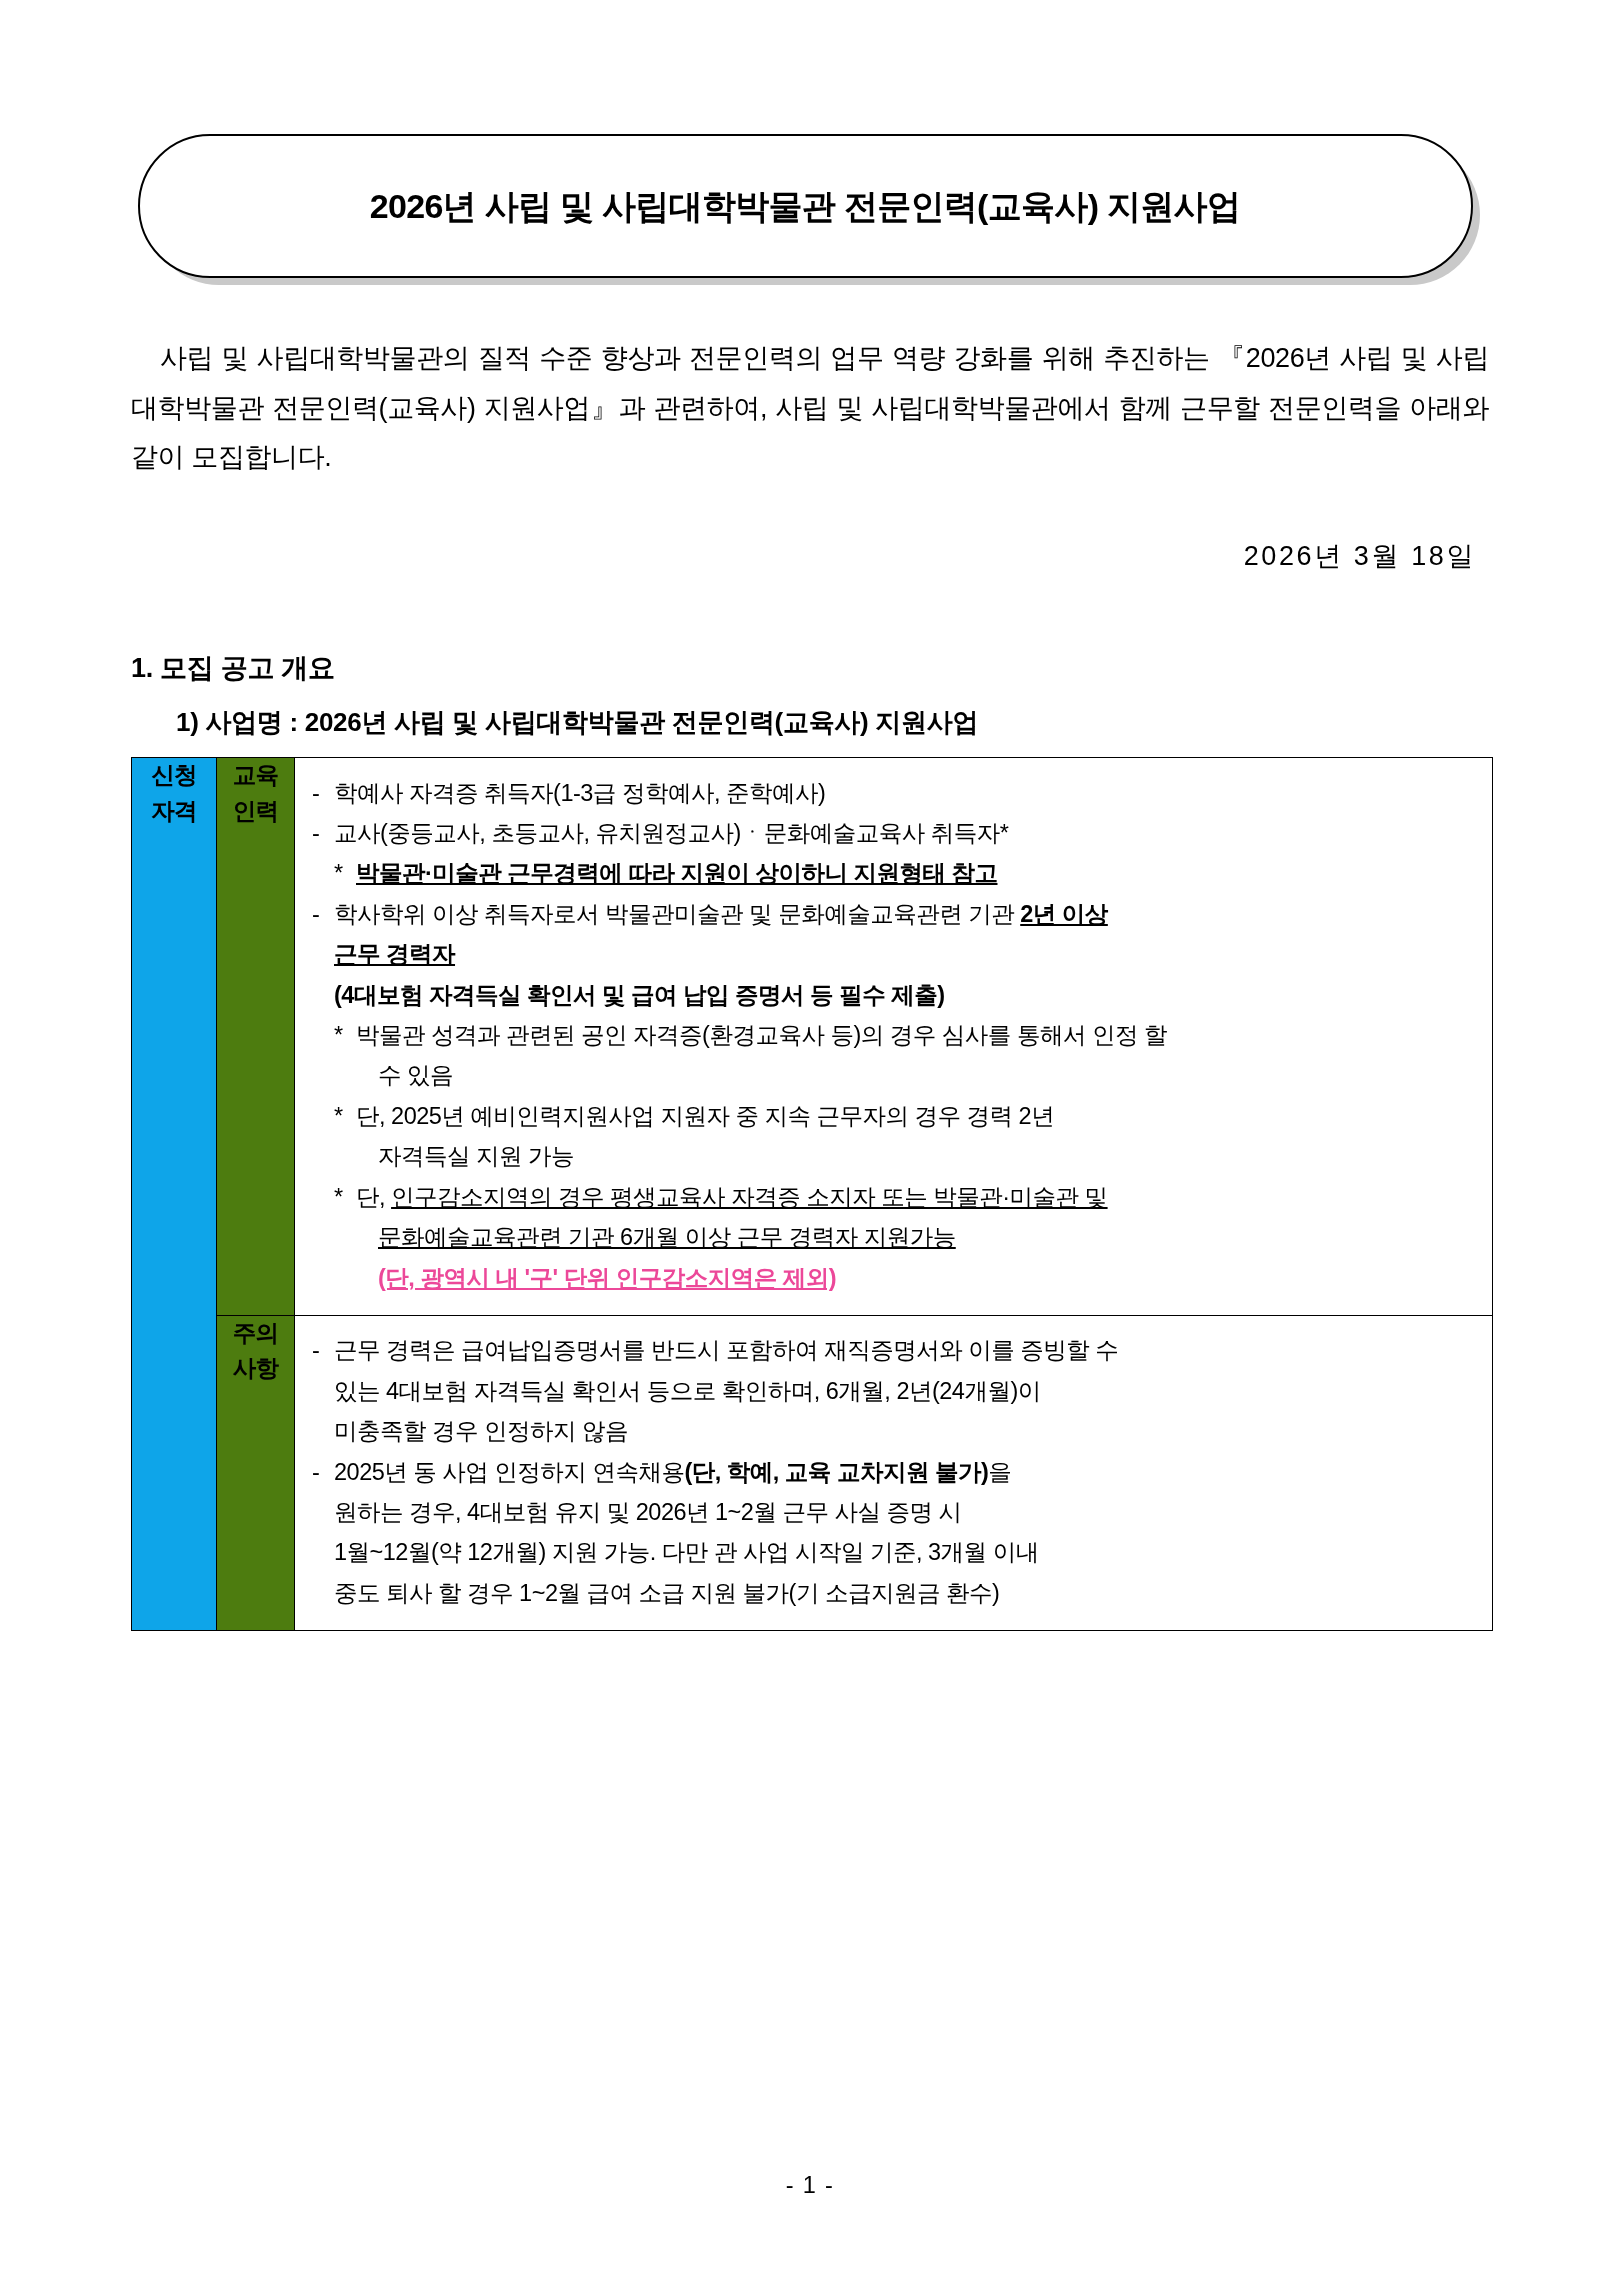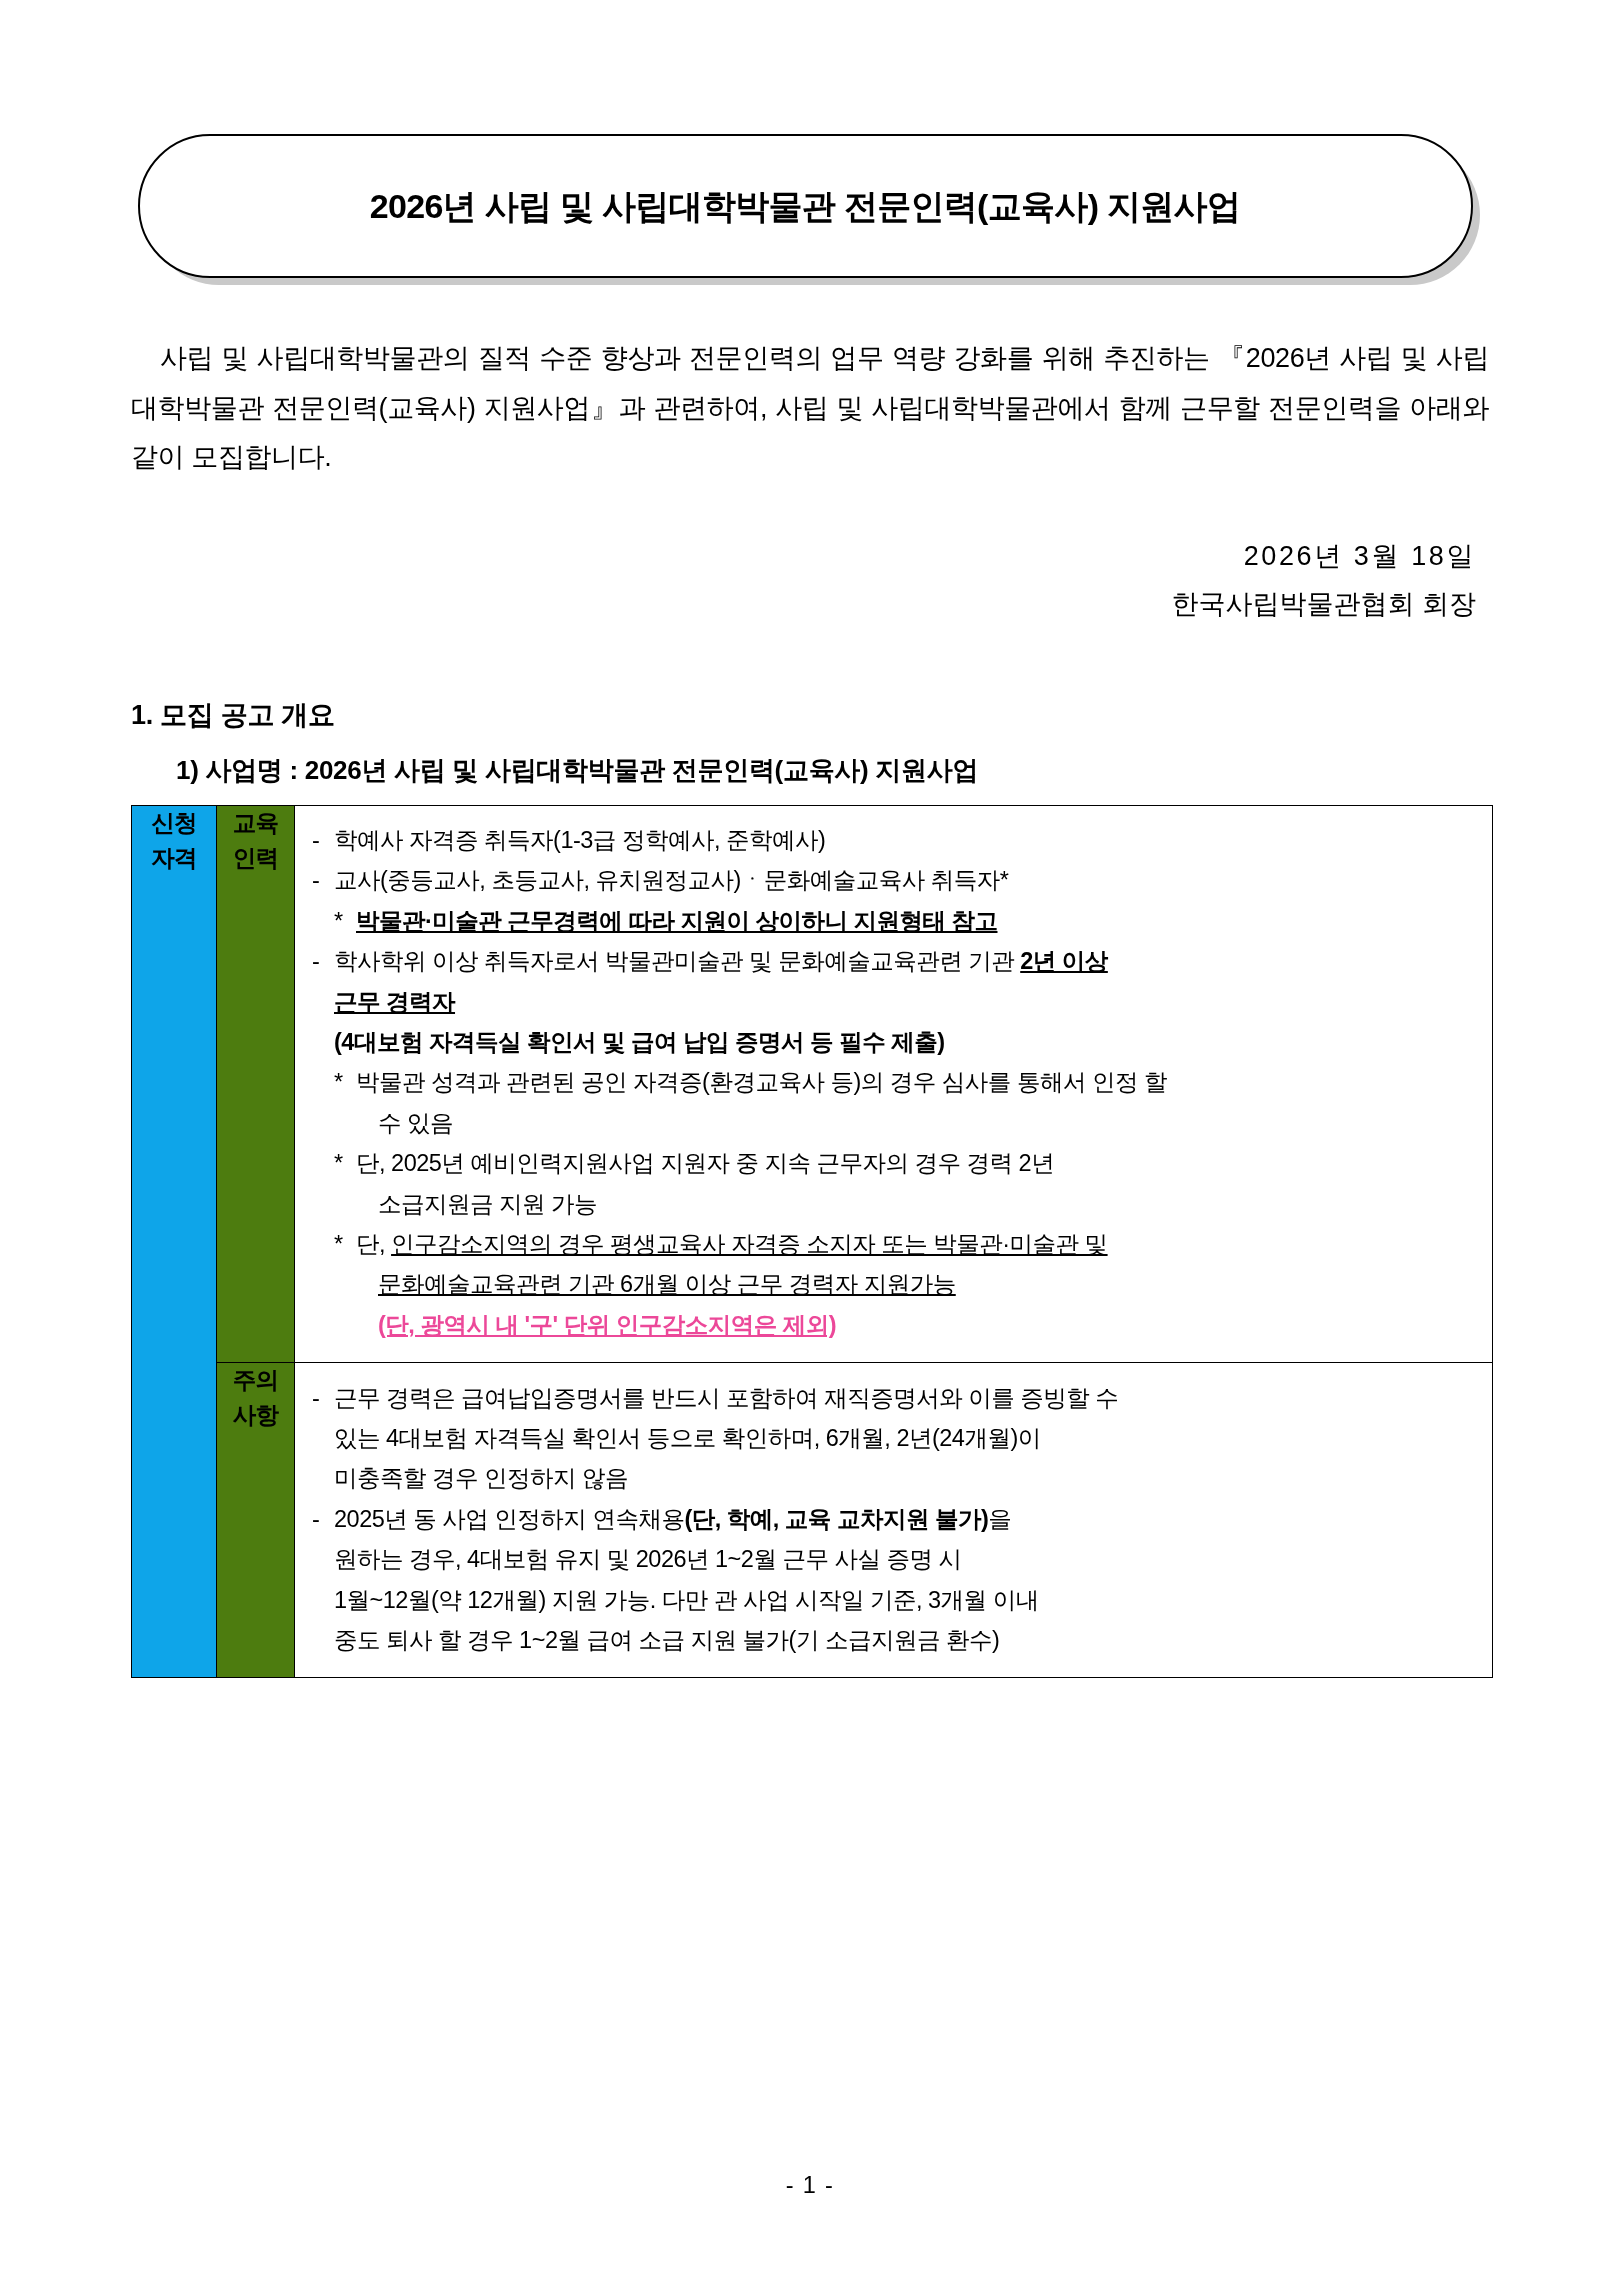--- a/index.html
+++ b/index.html
@@ -163,21 +163,20 @@
     <div class="title-shadow"></div>
     <div class="title-box">
       <div class="title-line">2026년 사립 및 사립대학박물관 전문인력(교육사) 지원사업</div>
     </div>
   </div>
 
   <div class="intro"><span class="indent"></span><span>사립 및 사립대학박물관의 질적 수준 향상과 전문인력의 업무 역량 강화를 위해 추진하는 『2026년 사립 및 사립대학박물관 전문인력(교육사) 지원사업』과 관련하여, 사립 및 사립대학박물관에서 함께 근무할 전문인력을 아래와 같이 모집합니다.</span></div>
 
   <div class="signature">
     <div class="date">2026년 3월 18일</div>
-    <div class="org">한국사립박물관협회 회장</div>
   </div>
 
   <div class="sec-title">1. 모집 공고 개요</div>
   <div class="sub-item">1) 사업명 : 2026년 사립 및 사립대학박물관 전문인력(교육사) 지원사업</div>
 
   <table class="qual">
     <tbody>
       <tr>
         <td class="col-a" rowspan="2">
           <div class="vcell">
@@ -234,21 +233,21 @@
               <span class="tx">수 있음</span>
             </div>
 
             <div class="row-line ind1">
               <span class="mk">*</span>
               <span class="tx">단, 2025년 예비인력지원사업 지원자 중 지속 근무자의 경우 경력 2년</span>
             </div>
 
             <div class="row-line ind2">
               <span class="mk"></span>
-              <span class="tx">소급지원금 지원 가능</span>
+              <span class="tx">자격득실 지원 가능</span>
             </div>
 
             <div class="row-line ind1">
               <span class="mk">*</span>
               <span class="tx"><span>단, </span><span class="u">인구감소지역의 경우 평생교육사 자격증 소지자 또는 박물관·미술관 및</span></span>
             </div>
 
             <div class="row-line ind2">
               <span class="mk"></span>
               <span class="tx u">문화예술교육관련 기관 6개월 이상 근무 경력자 지원가능</span>

